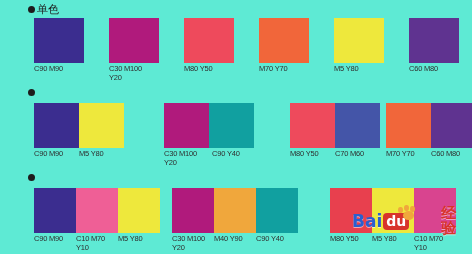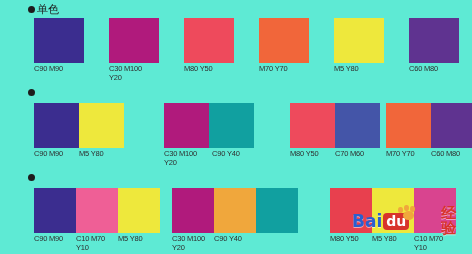--- a/index.html
+++ b/index.html
@@ -289,20 +289,21 @@
 
       <div class="group" style="left:172px; top:18px;">
         <div class="swatches">
           <div class="sw" style="width: 42px; background: rgb(176, 26, 124);"></div>
           <div class="sw" style="width: 42px; background: rgb(240, 167, 60);"></div>
           <div class="sw" style="width: 42px; background: rgb(17, 160, 160);"></div>
         </div>
         <div class="labels">
           <div class="lab" style="width:42px">C30 M100
 Y20</div>
+          <div class="lab" style="width:42px">M40 Y90</div>
           <div class="lab" style="width:42px">C90  Y40</div>
         </div>
       </div>
 
       <div class="group" style="left:330px; top:18px;">
         <div class="swatches">
           <div class="sw" style="width: 42px; background: rgb(232, 64, 78);"></div>
           <div class="sw" style="width: 42px; background: rgb(238, 232, 60);"></div>
           <div class="sw" style="width: 42px; background: rgb(217, 68, 143);"></div>
         </div>

